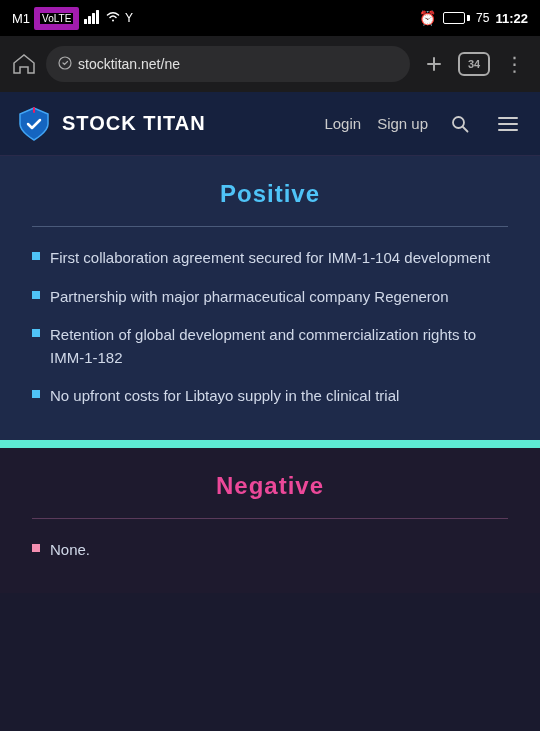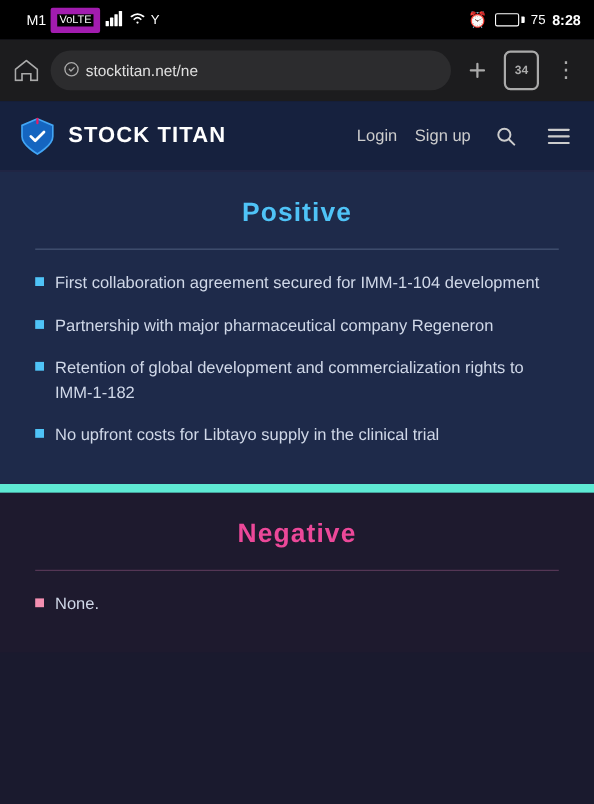--- a/index.html
+++ b/index.html
@@ -23,21 +23,20 @@
       padding: 4px 12px;
       height: 36px;
       font-size: 13px;
       font-weight: 500;
     }
     .status-left {
       display: flex;
       align-items: center;
       gap: 4px;
       font-size: 13px;
-      margin-left: 12px;
     }
     .status-right {
       display: flex;
       align-items: center;
       gap: 6px;
       font-size: 13px;
     }
     .battery-icon {
       display: inline-flex;
       align-items: center;
@@ -107,21 +106,21 @@
       width: 32px;
       height: 32px;
       display: flex;
       align-items: center;
       justify-content: center;
       color: #aaa;
       font-size: 18px;
     }
     .tabs-btn {
       width: 32px;
-      height: 36px;
+      height: 24px;
       border: 2px solid #aaa;
       border-radius: 6px;
       display: flex;
       align-items: center;
       justify-content: center;
       color: #aaa;
       font-size: 11px;
       font-weight: bold;
     }
 
@@ -271,21 +270,21 @@
   </div>
   <div class="status-right">
     <span style="font-size:14px;">⏰</span>
     <span class="battery-icon">
       <span class="battery-body">
         <span class="battery-fill"></span>
       </span>
       <span class="battery-cap"></span>
     </span>
     <span style="font-size:12px;">75</span>
-    <span style="font-weight:600;">8:28</span>
+    <span style="font-weight:600;">11:22</span>
   </div>
 </div>
 
 <div class="browser-chrome">
   <div class="home-btn">
     <svg width="22" height="20" viewBox="0 0 22 20" fill="none">
       <path d="M1 9L11 1L21 9V19H15V13H7V19H1V9Z" stroke="#aaa" stroke-width="1.5" fill="none"></path>
     </svg>
   </div>
   <div class="url-bar">

